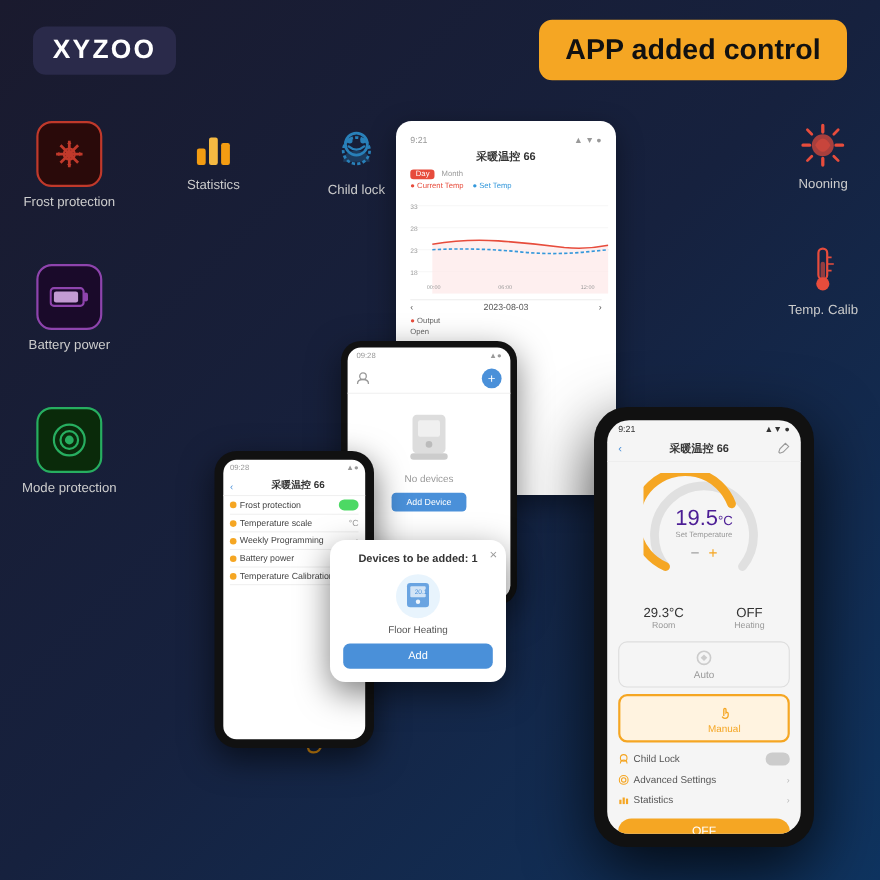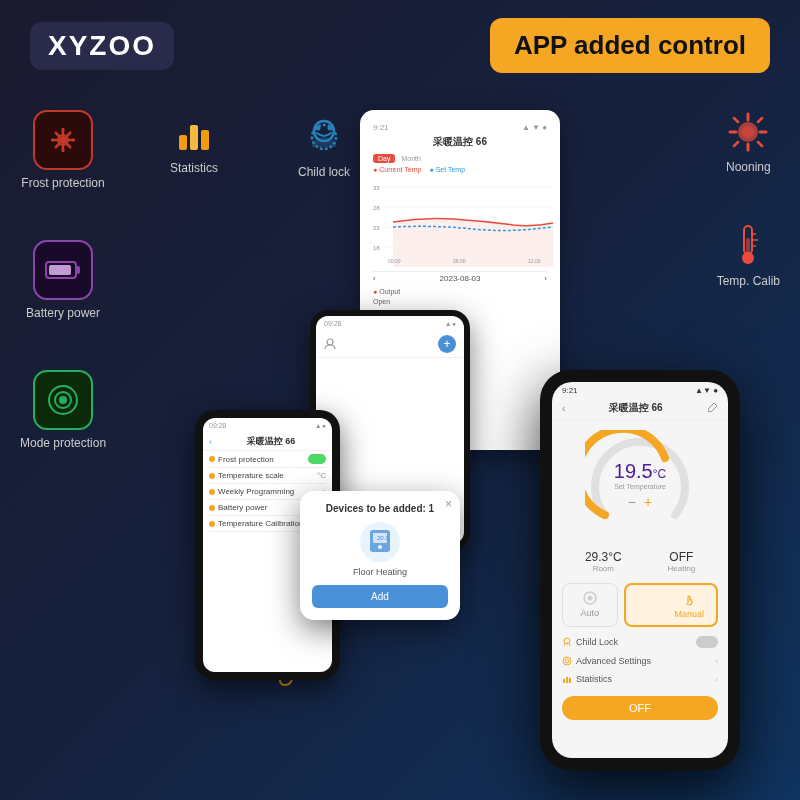--- a/index.html
+++ b/index.html
@@ -30,21 +30,21 @@
     .logo-box {
       background: #2a2a4a;
       border-radius: 12px;
       padding: 8px 18px;
       display: flex;
       align-items: center;
     }
 
     .logo-text {
       color: white;
-      font-size: 28px;
+      font-size: 24px;
       font-weight: 900;
       letter-spacing: 2px;
     }
 
     .app-remote-box {
       background: #f5a623;
       border-radius: 12px;
       padding: 12px 24px;
     }
 
@@ -184,20 +184,21 @@
 
     .room-lbl {
       font-size: 8px;
       color: #999;
     }
 
     .mode-buttons {
       display: flex;
       gap: 6px;
       padding: 5px 10px;
+      flex-direction: column;
     }
 
     .mode-btn {
       flex: 1;
       padding: 6px;
       border-radius: 8px;
       text-align: center;
       font-size: 9px;
     }
 
@@ -560,20 +561,30 @@
         <span>▲●</span>
       </div>
       <div style="display:flex; justify-content:space-between; align-items:center; padding:4px 8px; border-bottom:1px solid #f0f0f0;">
         <svg width="12" height="12" viewBox="0 0 12 12">
           <circle cx="6" cy="4" r="3" fill="none" stroke="#999" stroke-width="1.2"></circle>
           <path d="M1 11 C1 8 3 7 6 7 C9 7 11 8 11 11" fill="none" stroke="#999" stroke-width="1.2"></path>
         </svg>
         <div style="width:18px; height:18px; background:#4a90d9; border-radius:50%; display:flex; align-items:center; justify-content:center; color:white; font-size:12px;">+</div>
       </div>
 
+      <div style="display:flex; flex-direction:column; align-items:center; justify-content:center; height:120px; gap:8px;">
+        <svg width="50" height="50" viewBox="0 0 50 50">
+          <rect x="10" y="5" width="30" height="35" rx="4" fill="#ddd"></rect>
+          <rect x="15" y="10" width="20" height="15" rx="2" fill="#f0f0f0"></rect>
+          <circle cx="25" cy="32" r="3" fill="#bbb"></circle>
+          <rect x="8" y="40" width="34" height="6" rx="3" fill="#ccc"></rect>
+        </svg>
+        <span style="font-size:9px; color:#999;">No devices</span>
+        <div style="background:#4a90d9; color:white; font-size:8px; padding:4px 14px; border-radius:4px; cursor:pointer;">Add Device</div>
+      </div>
     </div>
   </div>
 
   <div class="add-dialog">
     <span class="dialog-close">×</span>
     <div class="dialog-title">Devices to be added: 1</div>
     <div class="dialog-device-icon">
       <svg width="30" height="30" viewBox="0 0 30 30">
         <rect x="5" y="3" width="20" height="22" rx="3" fill="#4a90d9" opacity="0.8"></rect>
         <rect x="8" y="6" width="14" height="10" rx="1" fill="white" opacity="0.7"></rect>

